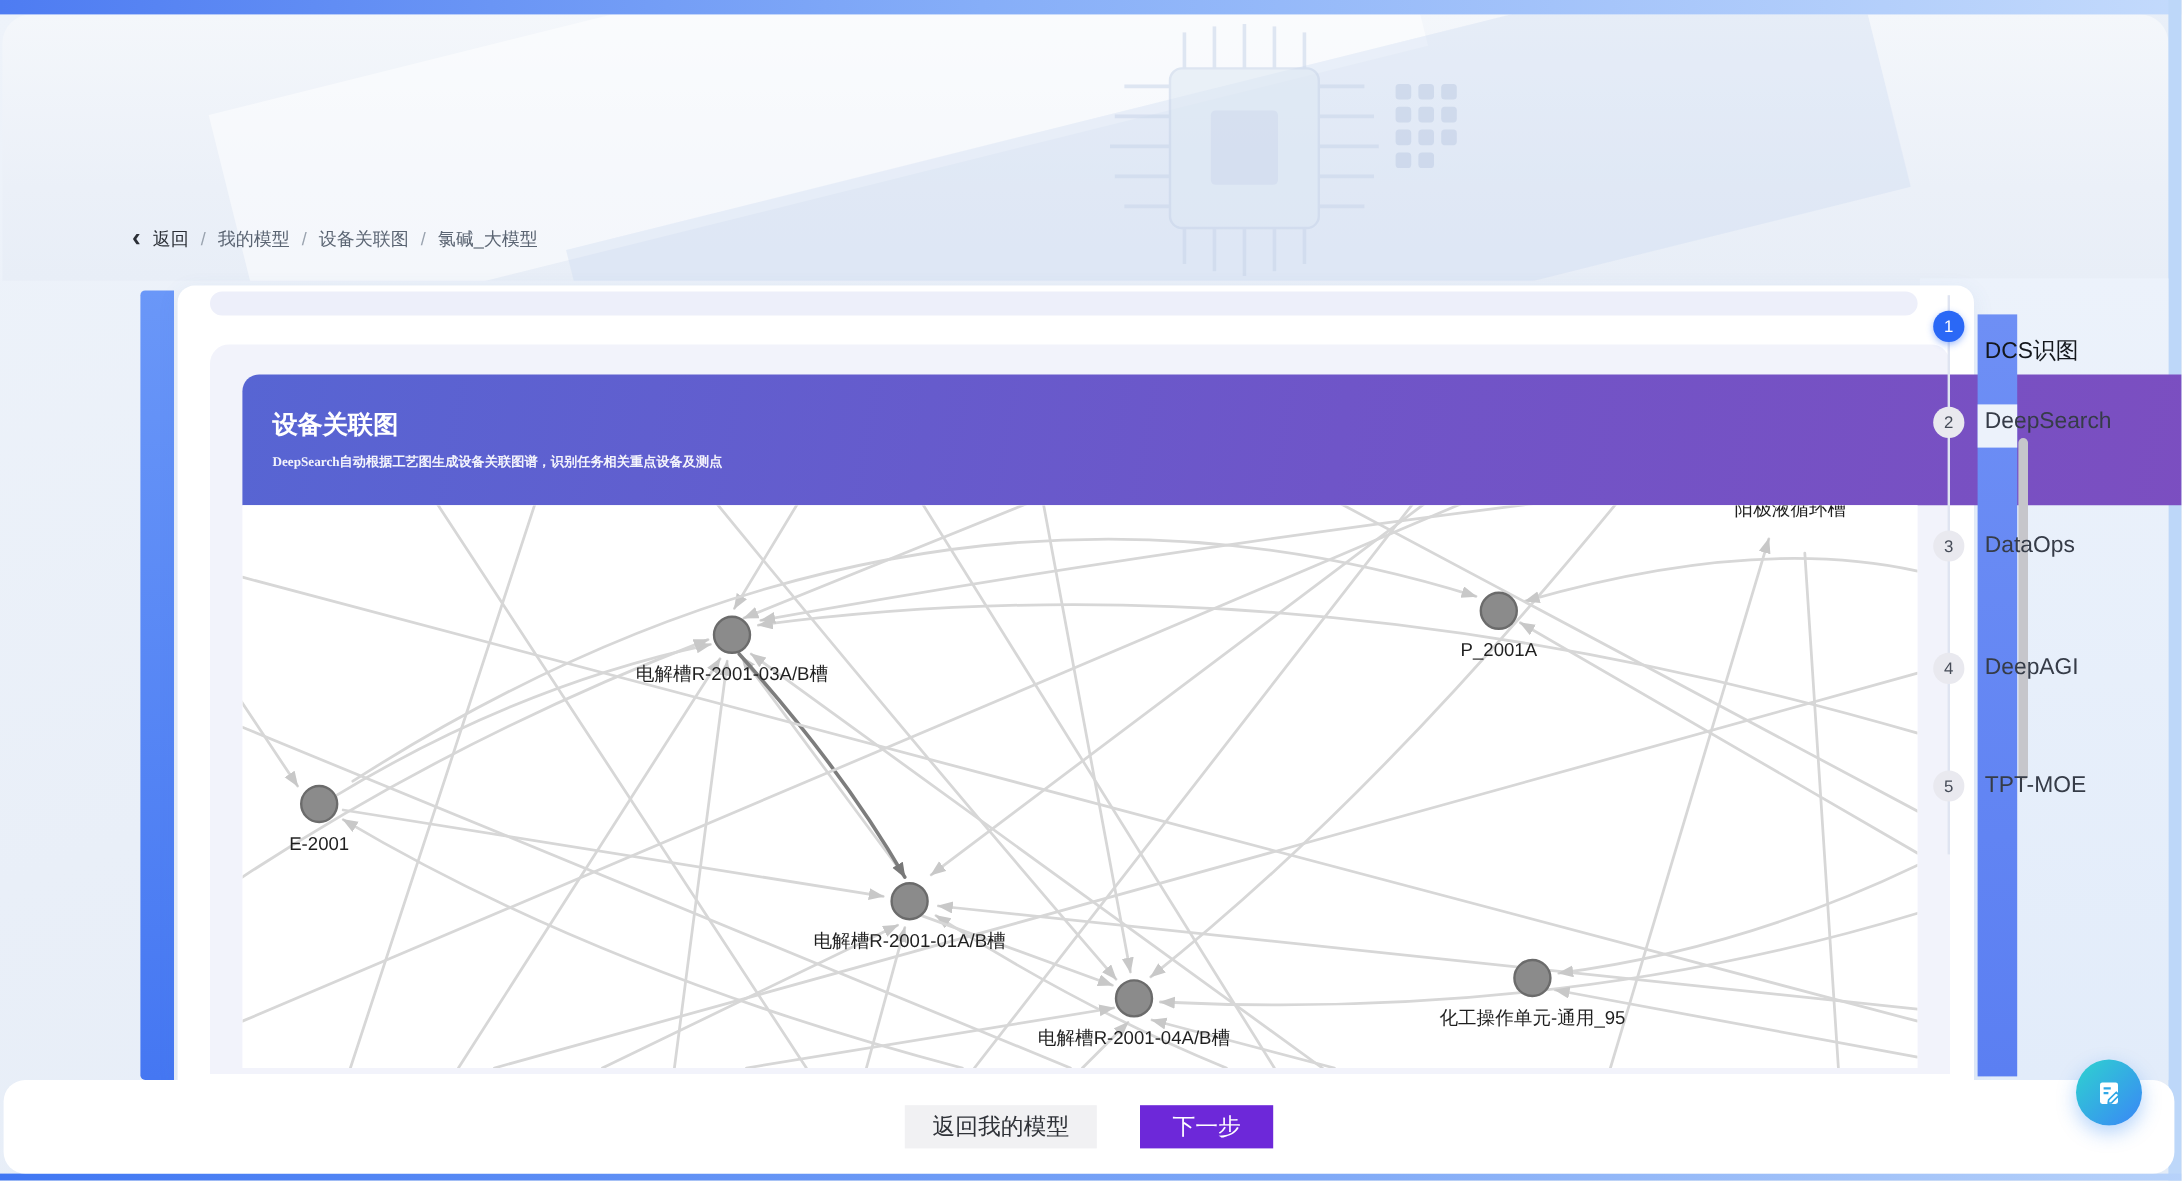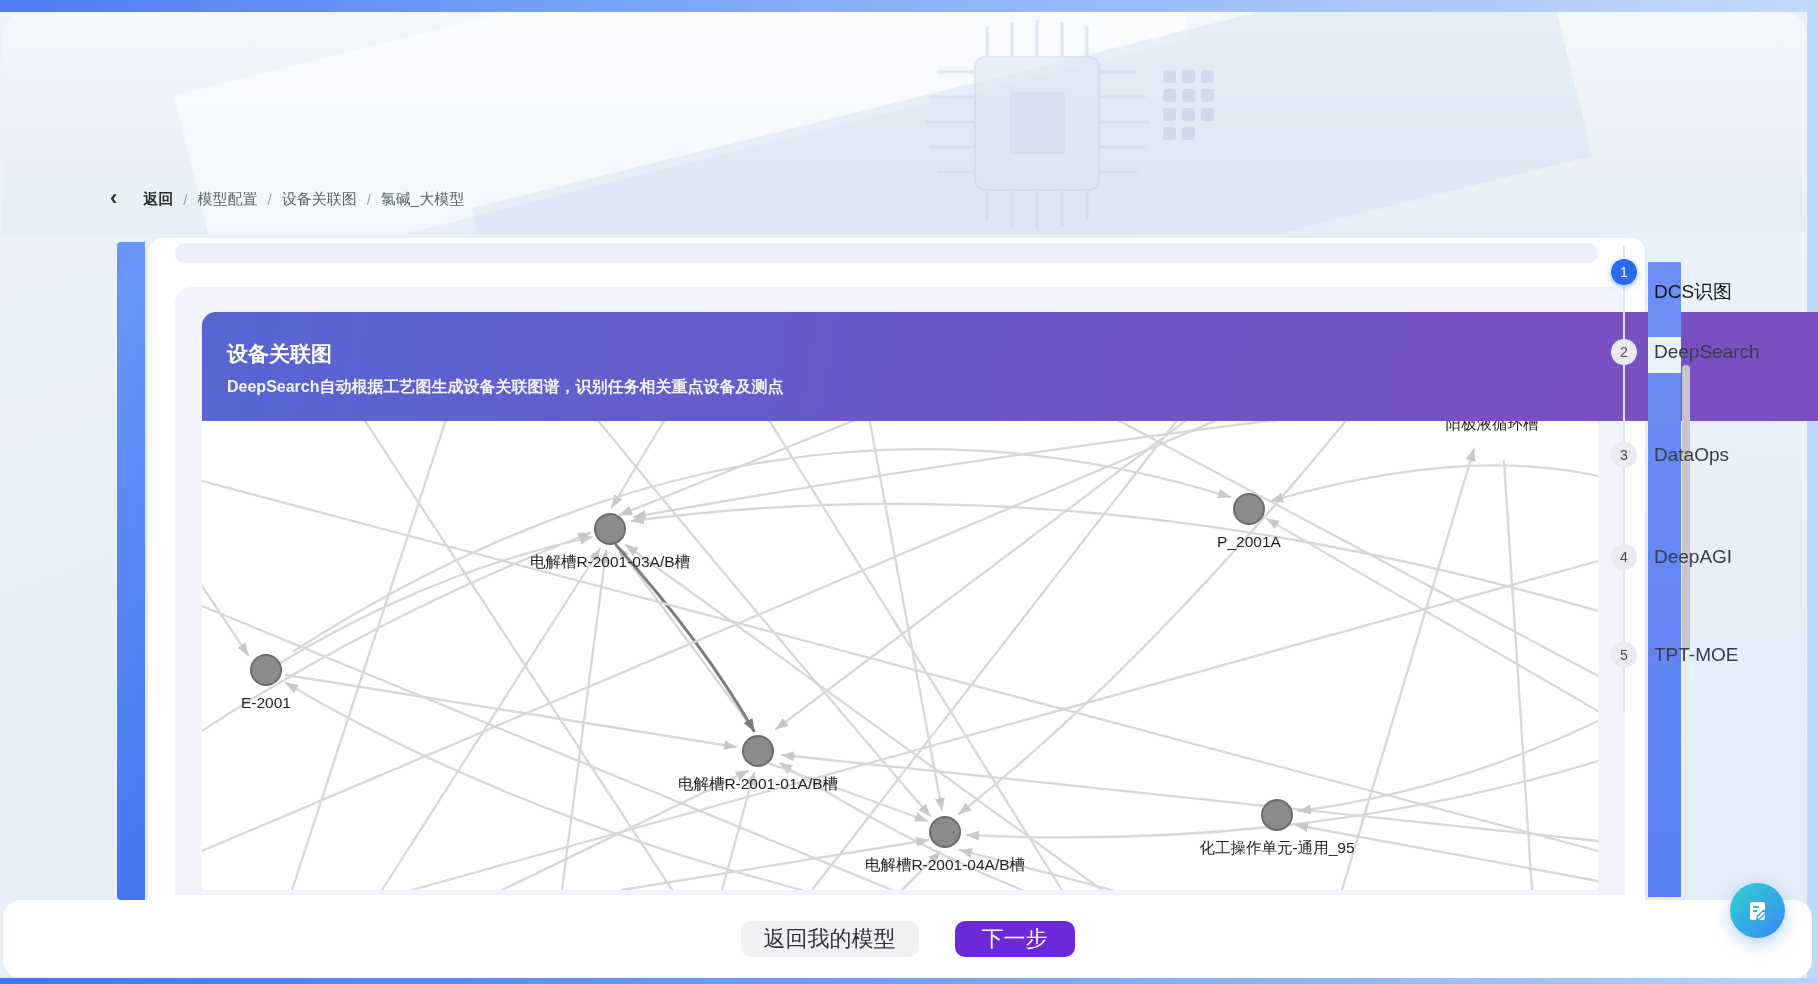--- a/index.html
+++ b/index.html
@@ -21,41 +21,41 @@
   .hero .band2{position:absolute;left:480px;top:60px;width:1100px;height:220px;
        background:rgba(204,219,240,.35);transform:rotate(-14deg);}
   .chip{position:absolute;left:865px;top:0;opacity:.55;}
   .page-title{position:absolute;left:110px;top:86px;font-size:42px;font-weight:700;
        letter-spacing:1px;color:#17191d;white-space:nowrap;}
   .page-title .blue{color:#3161de;}
   .breadcrumb{position:absolute;left:110px;top:190px;font-size:15px;color:#5b6573;
        display:flex;align-items:center;gap:10px;white-space:nowrap;}
   .breadcrumb .chev{font-size:22px;line-height:14px;color:#2b2f36;font-weight:700;
        position:relative;top:-2px;}
-  .breadcrumb .back{color:#2b2f36;font-weight:700;cursor:pointer;margin-left:16px;}
+  .breadcrumb .back{color:#2b2f36;font-weight:400;cursor:pointer;}
   .breadcrumb .sep{color:#9aa3af;}
   .breadcrumb .crumb{cursor:pointer;}
   
   .rail-bg{position:absolute;left:1600px;top:232px;width:207px;height:668px;
        background:linear-gradient(180deg,#ecf2fb,#e2ecfa);}
   
   .left-bar{position:absolute;left:117px;top:242px;width:28px;height:658px;border-radius:4px 0 0 4px;
        background:linear-gradient(180deg,#6a97f8,#4577f2);}
   .main-card{position:absolute;left:148px;top:238px;width:1497px;height:662px;background:#ffffff;
        border-radius:14px 14px 0 0;box-shadow:0 4px 18px rgba(80,110,180,.08);}
   .strip-card{position:absolute;left:175px;top:243px;width:1423px;height:20px;background:#edeffa;
        border-radius:12px;}
   .big-card{position:absolute;left:175px;top:287px;width:1450px;height:608px;background:#f2f3fb;
        border-radius:16px 16px 0 0;}
   .panel-header{position:absolute;left:202px;top:312px;width:1616px;height:109px;
        border-radius:14px 14px 0 0;
        background:linear-gradient(100deg,#5765d3 0%,#6f55c8 55%,#7c4ec0 100%);padding-left:44px;}
   .panel-title{position:absolute;left:25px;top:28px;font-size:21px;font-weight:700;color:#ffffff;}
-  .panel-subtitle{position:absolute;left:25px;top:65px;font-size:16px;font-weight:700;
-       color:rgba(255,255,255,.93);}
+  .panel-subtitle{position:absolute;left:25px;top:65px;font-size:11px;font-weight:700;
+       color:rgba(255,255,255,.93);font-family:Liberation Serif, serif;}
   .graph-body{position:absolute;left:202px;top:421px;width:1396px;height:469px;background:#ffffff;
        overflow:hidden;}
   .graph-body svg{display:block;width:1396px;height:469px;}
   .edge{fill:none;stroke:#d7d7d7;stroke-width:2.3;stroke-linecap:round;}
   .edge.dark{stroke:#7d7d7d;stroke-width:3;}
   .gnode{fill:#8b8b8b;stroke:#6b6b6b;stroke-width:2;cursor:pointer;}
   .glabel{font-size:15.5px;fill:#1f1f1f;text-anchor:middle;}
   
   .step-line{position:absolute;left:1623px;top:246px;width:2px;height:466px;background:#dfe4f1;z-index:3;}
   .blue-bar{position:absolute;left:1648px;top:262px;width:33px;height:635px;z-index:2;
@@ -66,21 +66,21 @@
   .step{position:absolute;left:1611px;display:flex;align-items:center;gap:17px;z-index:4;cursor:pointer;}
   .step .dot{width:26px;height:26px;border-radius:50%;background:#e9e9ef;color:#464c58;
        font-size:14px;display:flex;align-items:center;justify-content:center;flex:0 0 26px;}
   .step.active .dot{background:#2a68f6;color:#ffffff;box-shadow:0 2px 6px rgba(42,104,246,.45);}
   .step .lbl{font-size:19px;color:#363c48;white-space:nowrap;}
   .step.active .lbl{color:#14171c;margin-top:40px;}
   .s1{top:239px}.s2{top:339px}.s3{top:442px}.s4{top:544px}.s5{top:642px}
   
   .footer{position:absolute;left:3px;top:900px;width:1809px;height:78px;background:#ffffff;
        border-radius:18px;display:flex;align-items:center;justify-content:center;gap:36px;z-index:5;}
-  .btn{height:36px;border:none;border-radius:10px;font-size:22px;cursor:pointer;
+  .btn{height:36px;border:none;border-radius:0;font-size:19px;cursor:pointer;
        font-family:Liberation Sans, sans-serif;display:flex;align-items:center;}
   .btn-back{background:#f1f1f3;color:#2f3238;padding:0 23px;}
   .btn-next{background:#6d28d9;color:#ffffff;padding:0 27px;}
   .fab{position:absolute;left:1730px;top:883px;width:55px;height:55px;border-radius:50%;z-index:6;
        background:linear-gradient(135deg,#2ed3cf 0%,#3a86f7 100%);cursor:pointer;
        box-shadow:0 6px 16px rgba(40,130,240,.35);display:flex;align-items:center;justify-content:center;}
 </style>
 </head>
 <body>
 
@@ -133,21 +133,21 @@
   <div class="top-strip"></div>
   <div class="right-strip"></div>
   <div class="bottom-strip"></div>
   <div class="rail-bg"></div>
 
 
   <div class="breadcrumb">
     <span class="chev">‹</span>
     <span class="back">返回</span>
     <span class="sep">/</span>
-    <span class="crumb">模型配置</span>
+    <span class="crumb">我的模型</span>
     <span class="sep">/</span>
     <span class="crumb">设备关联图</span>
     <span class="sep">/</span>
     <span class="crumb">氯碱_大模型</span>
   </div>
 
   <div class="left-bar"></div>
   <div class="main-card"></div>
   <div class="strip-card"></div>
   <div class="big-card"></div>

